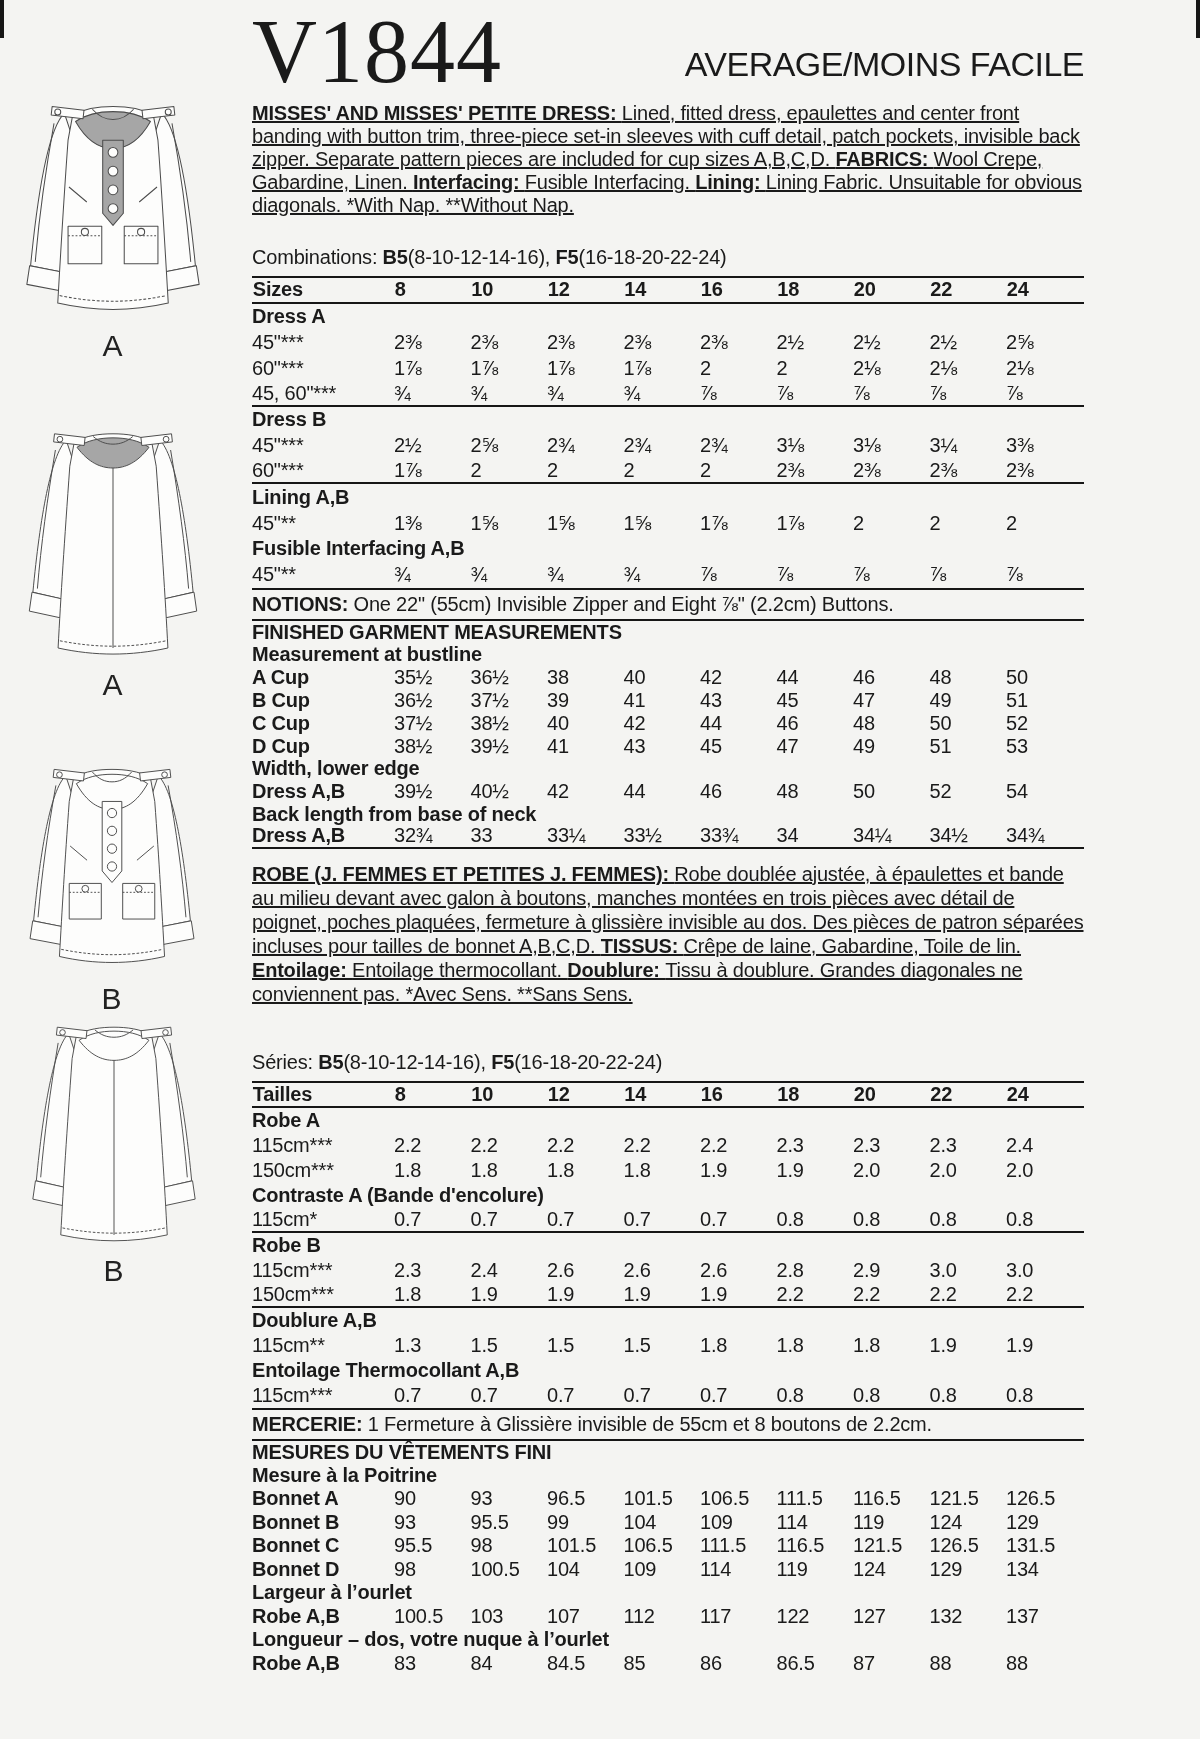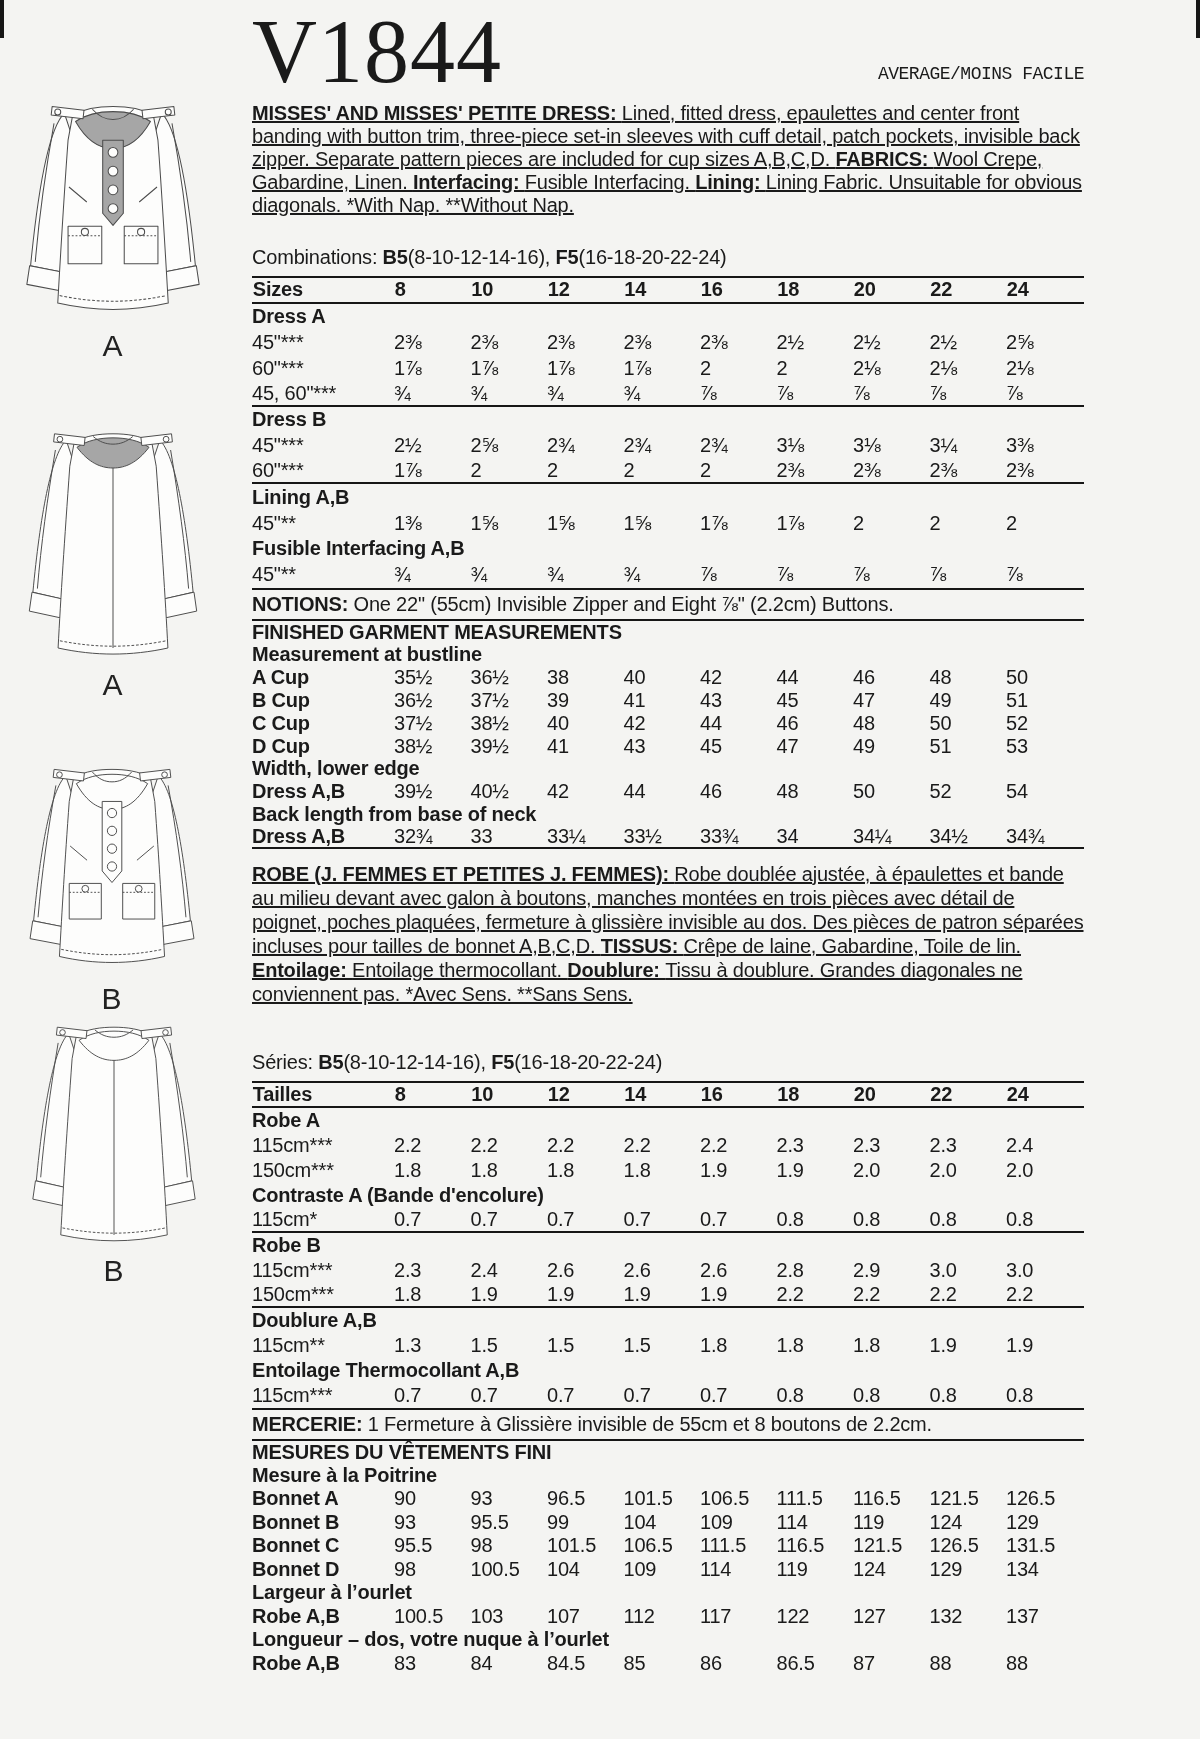--- a/index.html
+++ b/index.html
@@ -25,38 +25,38 @@
   .fig figcaption { font-size:30px; letter-spacing:1px; margin-top:2px; color:#222; }
   .f1 { left:10px;  top:84px;   width:206px; }
   .f2 { left:14px;  top:414px;  width:198px; }
   .f3 { left:14px;  top:748px;  width:196px; }
   .f4 { left:18px;  top:1008px; width:192px; }
 
   
   .content { position:absolute; left:252px; top:4px; width:832px; }
   .hdr { display:flex; justify-content:space-between; align-items:flex-end; height:88px; }
   .hdr h1 { font-family:"Liberation Serif", serif; font-weight:400; font-size:90px; line-height:80px; letter-spacing:1px; }
-  .hdr .diff { font-size:18px; padding-bottom:8px; letter-spacing:-0.5px;font-family:Liberation Mono, monospace; }
+  .hdr .diff { font-size:34px; padding-bottom:8px; letter-spacing:-0.5px; }
 
   .para { margin-top:10px; font-size:20px; line-height:23px;text-decoration:underline; }
   .b { font-weight:700; }
 
   .combo { margin-top:29px; font-size:20px; padding-bottom:7px; border-bottom:2px solid #161616; }
   .series { margin-top:45px; }
 
   .tbl { width:832px; font-size:20px; }
   .tbl .tr { display:flex; align-items:center; }
   .tbl .tr.head { border-bottom:2px solid #161616;justify-content:center; }
   .tbl .tr.rule { border-bottom:2px solid #161616; }
   .td { flex:none; white-space:nowrap; overflow:visible; }
   .td.lbl { width:142px; }
   .td.val { width:76.5px; }
   .td.sec { width:100%; }
   .tbl-en .tr { height:25.8px; }
-  .tbl-fin-en .tr { height:22.8px; }
+  .tbl-fin-en .tr { height:22.8px;align-items:flex-end; }
   .tbl-fr .tr { height:25px; }
   .tbl-fin-fr .tr { height:23.5px; }
 
   .notions { border-top:2px solid #161616; border-bottom:2px solid #161616; padding:3px 0; font-size:20px; }
   .ttl { margin-top:0; font-size:20px; font-weight:700; }
 </style>
 </head>
 <body>
 
 <div class="page">

